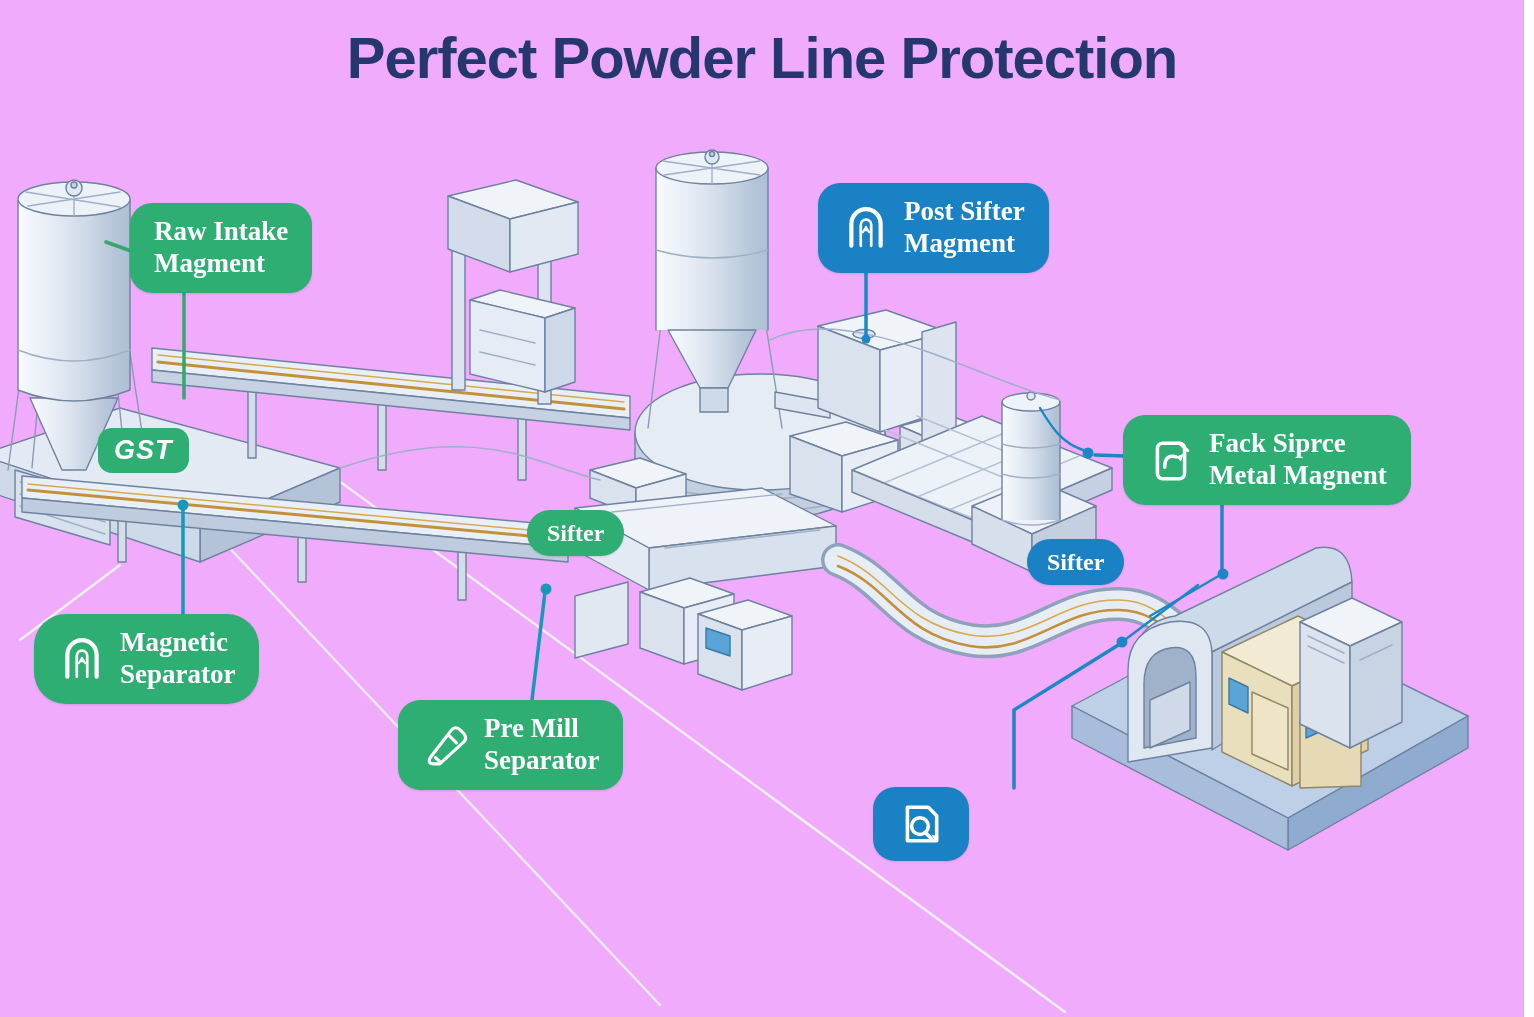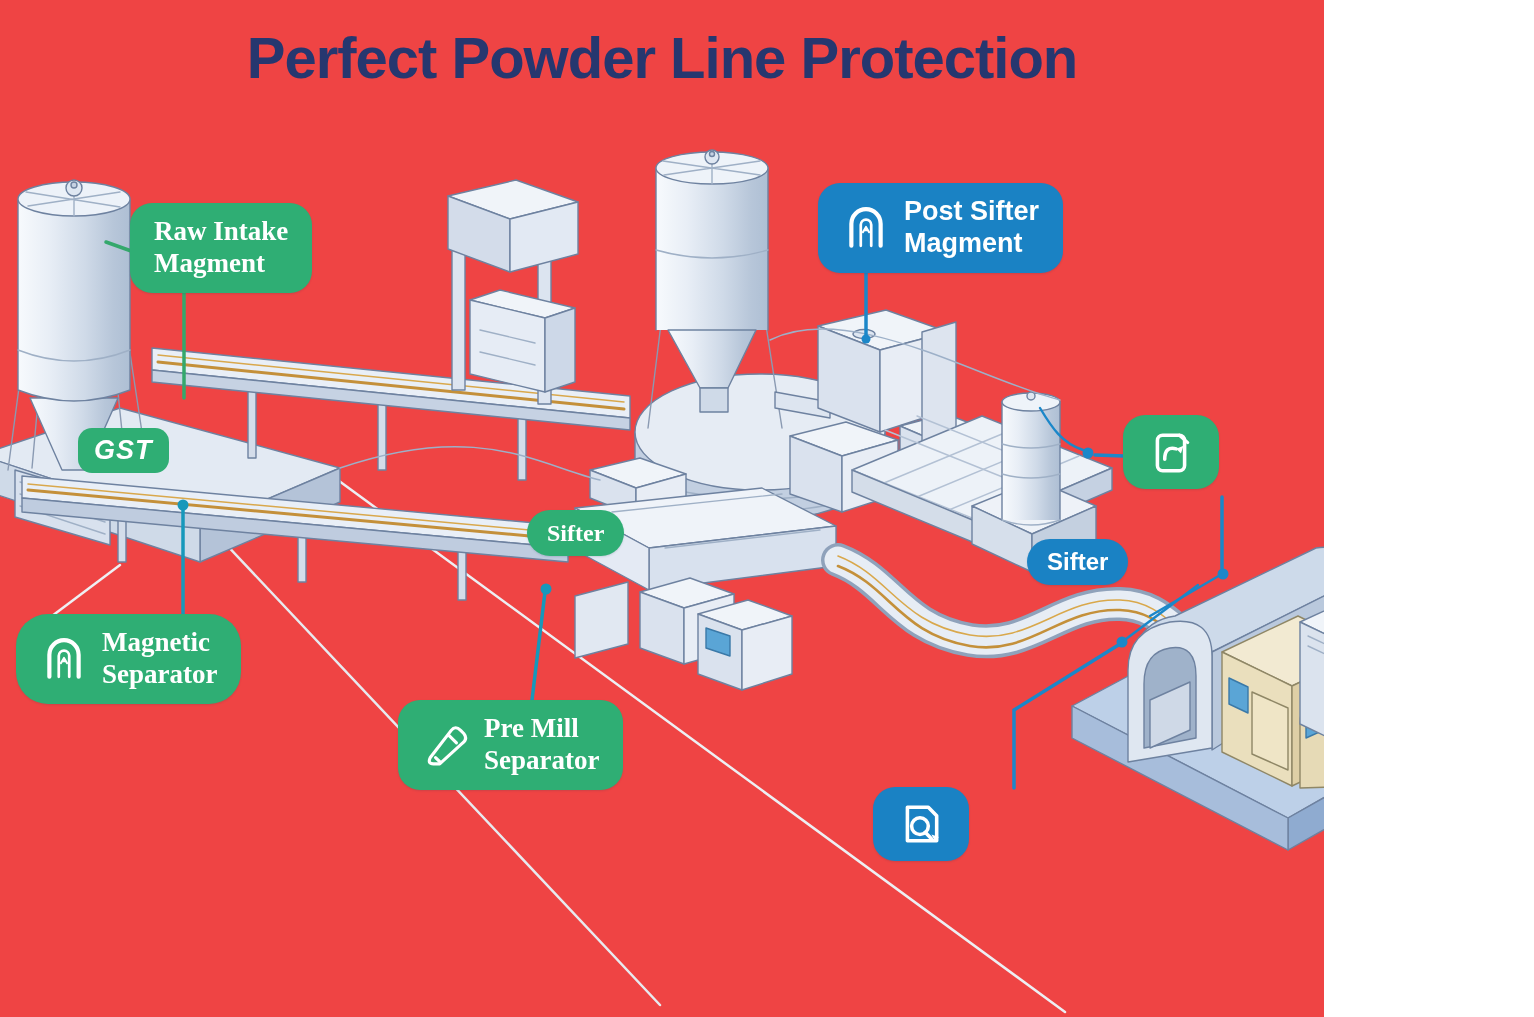--- a/index.html
+++ b/index.html
@@ -1,25 +1,25 @@
 <!DOCTYPE html>
 <html><head>
 <meta charset="utf-8">
 <style>
   html,body{margin:0;padding:0;background:#ffffff;}
-  #canvas{position:relative;width:1324px;height:1017px;background:#ef4444;overflow:hidden;
+  #canvas{position:relative;width:1524px;height:1017px;background:#f0abfc;overflow:hidden;
           font-family:"Liberation Sans", sans-serif;}
   #machinery-svg{position:absolute;left:0;top:0;}
   .page-title{position:absolute;left:0;right:0;top:24px;text-align:center;
               font-size:58px;font-weight:800;letter-spacing:-1px;color:#26376f;margin:0;}
   .lbl{position:absolute;display:flex;align-items:center;gap:14px;color:#ffffff;
        font-weight:700;border-radius:22px;padding:13px 24px;font-size:27px;line-height:1.18;
        box-shadow:0 1px 2px rgba(30,60,90,.15);}
   .lbl.green{background:#2fae74;font-family:Liberation Serif, serif;}
-  .lbl.blue{background:#1a82c4;}
+  .lbl.blue{background:#1a82c4;font-family:Liberation Serif, serif;}
   .lbl .txt{display:flex;flex-direction:column;}
   .lbl.small{font-size:24px;padding:9px 20px;border-radius:23px;gap:0;}
   .badge{position:absolute;background:#2fae74;color:#fff;border-radius:14px;
          padding:7px 16px;font-size:27px;font-weight:800;font-style:italic;letter-spacing:1px;}
   .icn{display:flex;align-items:center;justify-content:center;width:48px;height:48px;flex:0 0 auto;}
 </style>
 </head>
 <body>
 
 <div id="canvas">
@@ -250,21 +250,21 @@
 
   <h1 class="page-title">Perfect Powder Line Protection</h1>
 
   <div class="lbl green" style="left:130px;top:203px;">
     <div class="txt">
       <span>Raw Intake</span>
       <span>Magment</span>
     </div>
   </div>
 
-  <div class="badge" style="left:78px;top:428px;">GST</div>
+  <div class="badge" style="left:98px;top:428px;">GST</div>
 
   <div class="lbl blue" style="left:818px;top:183px;">
     <span class="icn">
       <svg width="46" height="46" viewBox="0 0 44 44" fill="none" stroke="#ffffff" stroke-linecap="round" stroke-linejoin="round">
         <path d="M8 39 V18 a14 14 0 0 1 28 0 V39" stroke-width="4"></path>
         <path d="M17 39 V19 a5 5 0 0 1 10 0 V39" stroke-width="2.6"></path>
         <path d="M19 26 l3 -5 3 5 M20.5 24 h3" stroke-width="2"></path>
       </svg>
     </span>
     <div class="txt">
@@ -275,31 +275,35 @@
 
   <div class="lbl green" style="left:1123px;top:415px;">
     <span class="icn">
       <svg width="46" height="46" viewBox="0 0 44 44" fill="none" stroke="#ffffff" stroke-linecap="round" stroke-linejoin="round">
         <rect x="9" y="6" width="26" height="34" rx="5" stroke-width="3.4"></rect>
         <path d="M16 29 Q16 16 27 19" stroke-width="3.4"></path>
         <path d="M27 19 l7 -3 -2.5 7.5 z" fill="#ffffff" stroke="none"></path>
         <path d="M30 6 l8 7" stroke-width="3"></path>
       </svg>
     </span>
+    <div class="txt">
+      <span>Fack Siprce</span>
+      <span>Metal Magnent</span>
+    </div>
   </div>
 
   <div class="lbl green small" style="left:527px;top:510px;">
     <span>Sifter</span>
   </div>
 
   <div class="lbl blue small" style="left:1027px;top:539px;">
     <span>Sifter</span>
   </div>
 
-  <div class="lbl green" style="left:16px;top:614px;border-radius:32px;">
+  <div class="lbl green" style="left:34px;top:614px;border-radius:32px;">
     <span class="icn">
       <svg width="46" height="46" viewBox="0 0 44 44" fill="none" stroke="#ffffff" stroke-linecap="round" stroke-linejoin="round">
         <path d="M8 39 V18 a14 14 0 0 1 28 0 V39" stroke-width="4"></path>
         <path d="M17 39 V19 a5 5 0 0 1 10 0 V39" stroke-width="2.6"></path>
         <path d="M19 26 l3 -5 3 5 M20.5 24 h3" stroke-width="2"></path>
       </svg>
     </span>
     <div class="txt">
       <span>Magnetic</span>
       <span>Separator</span>

